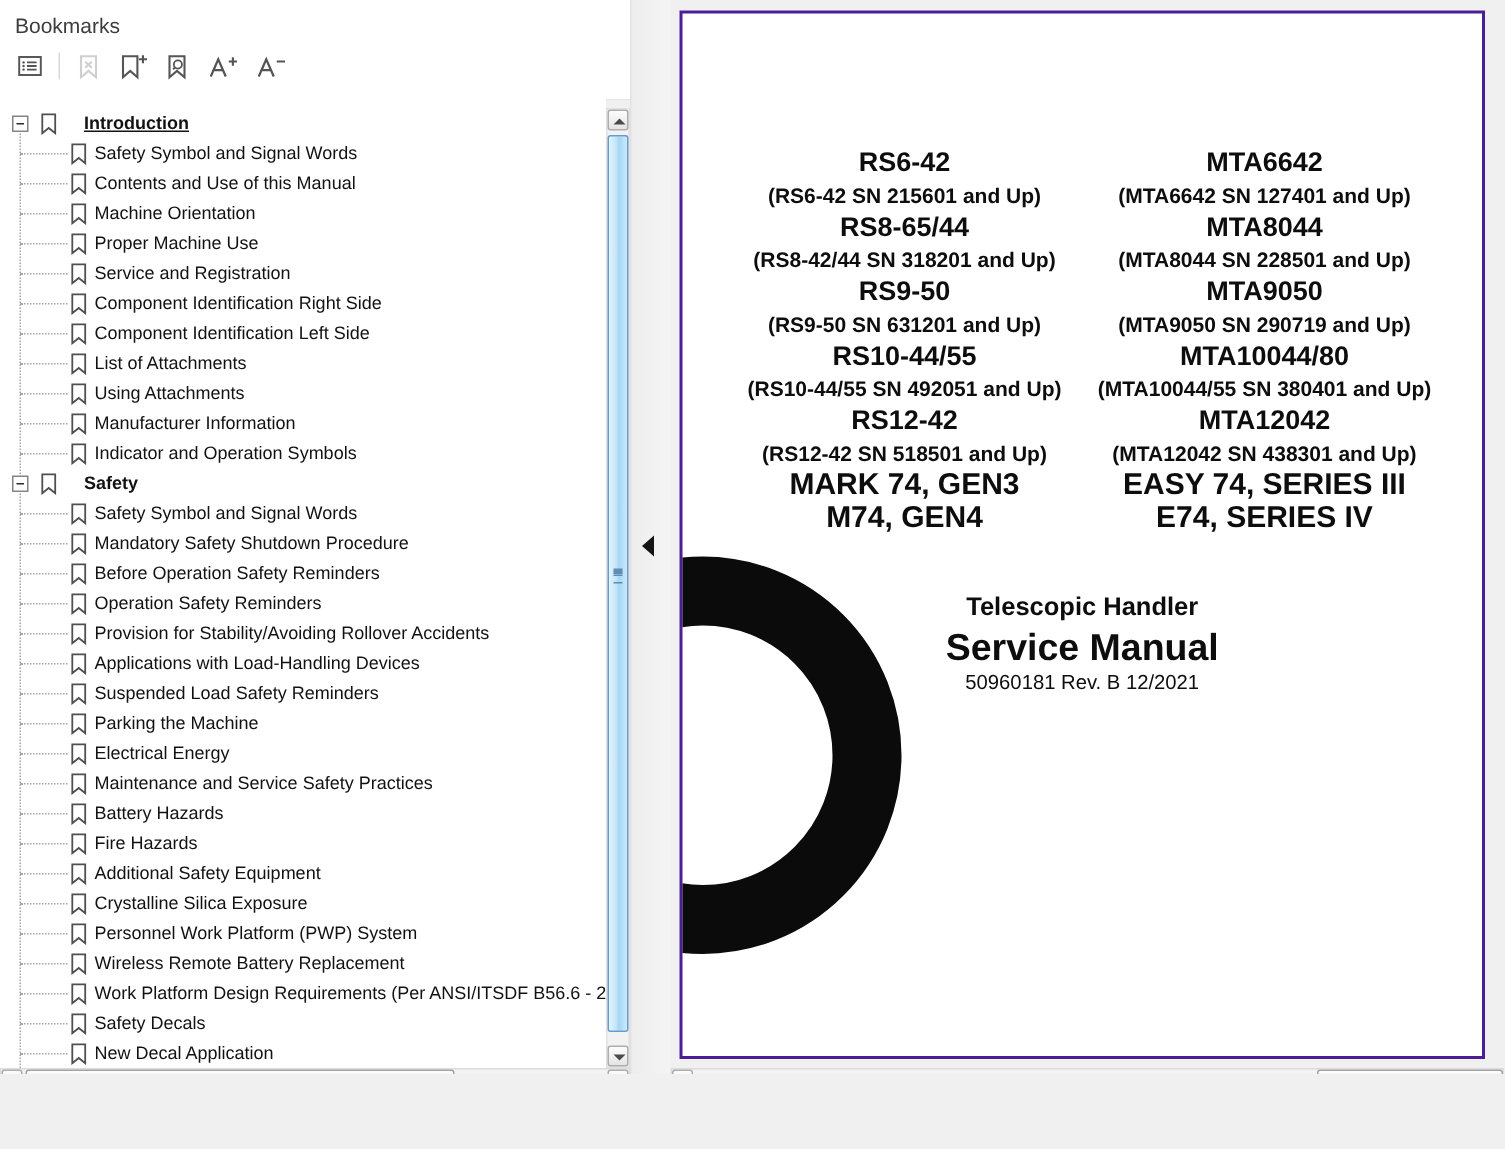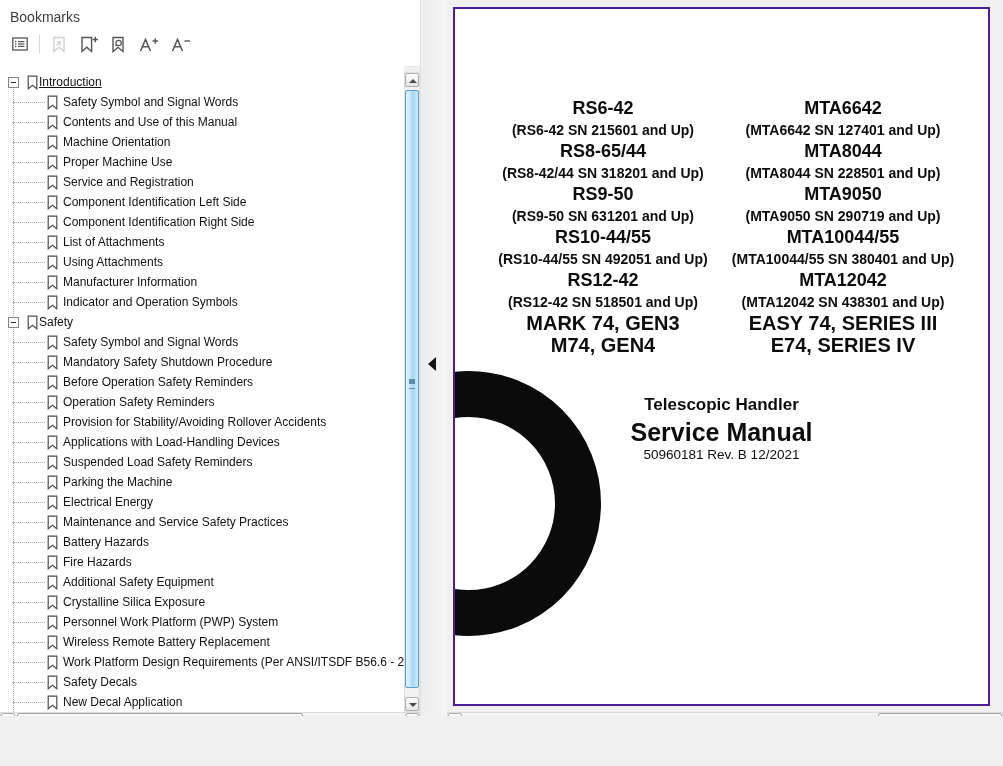--- a/index.html
+++ b/index.html
@@ -12,21 +12,21 @@
   .panel-toolbar{position:absolute;left:6px;top:31px;height:26px;display:flex;align-items:center;}
   .tbtn{background:none;border:none;padding:1px 2px;margin:0 3px;display:flex;align-items:center;cursor:default;}
   .tsep{width:1px;height:18px;background:#d8d8d8;margin:0 5px;}
 
   .tree{position:absolute;left:0;top:66px;width:404px;height:646px;background:#fff;overflow:hidden;padding-top:6px;box-sizing:border-box;}
   .tree-vline{position:absolute;left:13px;top:16px;bottom:0;width:0;border-left:1px dotted #a6a6a6;}
   .row{height:20px;display:flex;align-items:center;white-space:nowrap;position:relative;}
   .minusbox{position:relative;z-index:2;width:9px;height:9px;margin-left:8px;background:#fff;border:1px solid #848484;display:inline-flex;align-items:center;justify-content:center;flex:none;}
   .minus{width:5px;height:1px;background:#2b2b2b;}
   .row.root svg.bm{margin-left:7px;flex:none;}
-  .row.root .lbl{margin-left:0;}
+  .row.root .lbl{margin-left:17px;font-weight:bold;}
   .stub{margin-left:13px;width:32px;height:0;border-top:1px dotted #a6a6a6;flex:none;}
   .row.child svg.bm{margin-left:1px;flex:none;}
   .row.child .lbl{margin-left:4px;}
   .lbl{font-size:12px;color:#121212;}
   .lbl.selected{text-decoration:underline;}
 
   
   .vscroll{position:absolute;left:404px;top:72px;width:16px;height:640px;background:#f2f2f2;border:1px solid #e0e0e0;box-sizing:border-box;}
   .sbtn{position:absolute;left:0;width:14px;height:14px;background:linear-gradient(#fdfdfd,#e4e4e4);border:1px solid #adadad;border-radius:2px;box-sizing:border-box;}
   .sbtn.up{top:0;}
@@ -175,28 +175,28 @@
         <svg class="bm" width="13" height="15" viewBox="0 0 13 15">
           <path d="M2.2 1.2 H10.8 V13.8 L6.5 10.3 L2.2 13.8 Z" fill="none" stroke="#4f4f4f" stroke-width="1.2"></path>
         </svg>
         <span class="lbl">Service and Registration</span>
       </div>
       <div class="row child">
         <span class="stub"></span>
         <svg class="bm" width="13" height="15" viewBox="0 0 13 15">
           <path d="M2.2 1.2 H10.8 V13.8 L6.5 10.3 L2.2 13.8 Z" fill="none" stroke="#4f4f4f" stroke-width="1.2"></path>
         </svg>
+        <span class="lbl">Component Identification Right Side</span>
+      </div>
+      <div class="row child">
+        <span class="stub"></span>
+        <svg class="bm" width="13" height="15" viewBox="0 0 13 15">
+          <path d="M2.2 1.2 H10.8 V13.8 L6.5 10.3 L2.2 13.8 Z" fill="none" stroke="#4f4f4f" stroke-width="1.2"></path>
+        </svg>
         <span class="lbl">Component Identification Left Side</span>
-      </div>
-      <div class="row child">
-        <span class="stub"></span>
-        <svg class="bm" width="13" height="15" viewBox="0 0 13 15">
-          <path d="M2.2 1.2 H10.8 V13.8 L6.5 10.3 L2.2 13.8 Z" fill="none" stroke="#4f4f4f" stroke-width="1.2"></path>
-        </svg>
-        <span class="lbl">Component Identification Right Side</span>
       </div>
       <div class="row child">
         <span class="stub"></span>
         <svg class="bm" width="13" height="15" viewBox="0 0 13 15">
           <path d="M2.2 1.2 H10.8 V13.8 L6.5 10.3 L2.2 13.8 Z" fill="none" stroke="#4f4f4f" stroke-width="1.2"></path>
         </svg>
         <span class="lbl">List of Attachments</span>
       </div>
       <div class="row child">
         <span class="stub"></span>
@@ -406,21 +406,21 @@
           <span class="line variant">MARK 74, GEN3</span>
           <span class="line variant">M74, GEN4</span>
         </div>
       <div class="col col2" id="col-right">
           <span class="line model">MTA6642</span>
           <span class="line serial">(MTA6642 SN 127401 and Up)</span>
           <span class="line model">MTA8044</span>
           <span class="line serial">(MTA8044 SN 228501 and Up)</span>
           <span class="line model">MTA9050</span>
           <span class="line serial">(MTA9050 SN 290719 and Up)</span>
-          <span class="line model">MTA10044/55</span>
+          <span class="line model">MTA10044/80</span>
           <span class="line serial">(MTA10044/55 SN 380401 and Up)</span>
           <span class="line model">MTA12042</span>
           <span class="line serial">(MTA12042 SN 438301 and Up)</span>
           <span class="line variant">EASY 74, SERIES III</span>
           <span class="line variant">E74, SERIES IV</span>
         </div>
       <div class="titleblock">
         <div class="doc-subtitle">Telescopic Handler</div>
         <div class="doc-title">Service Manual</div>
         <div class="doc-revision">50960181 Rev. B 12/2021</div>

